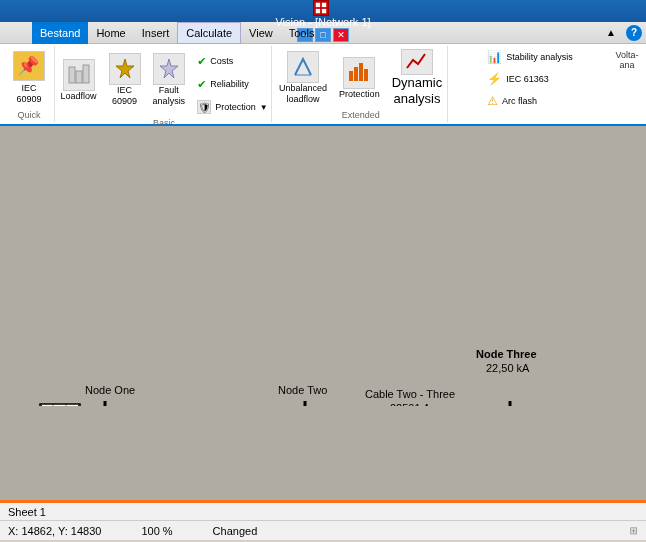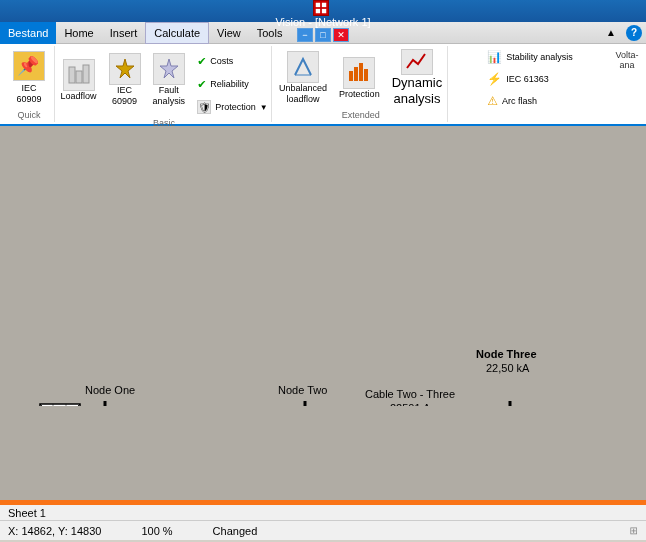--- a/index.html
+++ b/index.html
@@ -34,20 +34,21 @@
       height: 22px;
       display: flex;
       align-items: center;
       cursor: pointer;
       font-size: 11px;
       color: #000;
     }
     .menu-item.active {
       background: #0078d7;
       color: white;
+      margin-left: 32px;
     }
 
     
     #ribbon-content {
       background: white;
       border-bottom: 2px solid #0078d7;
       display: flex;
       align-items: stretch;
       padding: 2px 4px;
       gap: 2px;
@@ -101,21 +102,21 @@
     #canvas {
       background: #b8b4ac;
       flex: 1;
       position: relative;
       overflow: hidden;
     }
 
     
     #statusbar {
       background: #f0f0f0;
-      border-top: 5px solid #f97316;
+      border-top: 3px solid #f97316;
       height: 20px;
       display: flex;
       align-items: center;
       padding: 0 8px;
       font-size: 11px;
       color: #000;
     }
     #statusbar2 {
       background: #f0f0f0;
       border-top: 1px solid #ccc;

